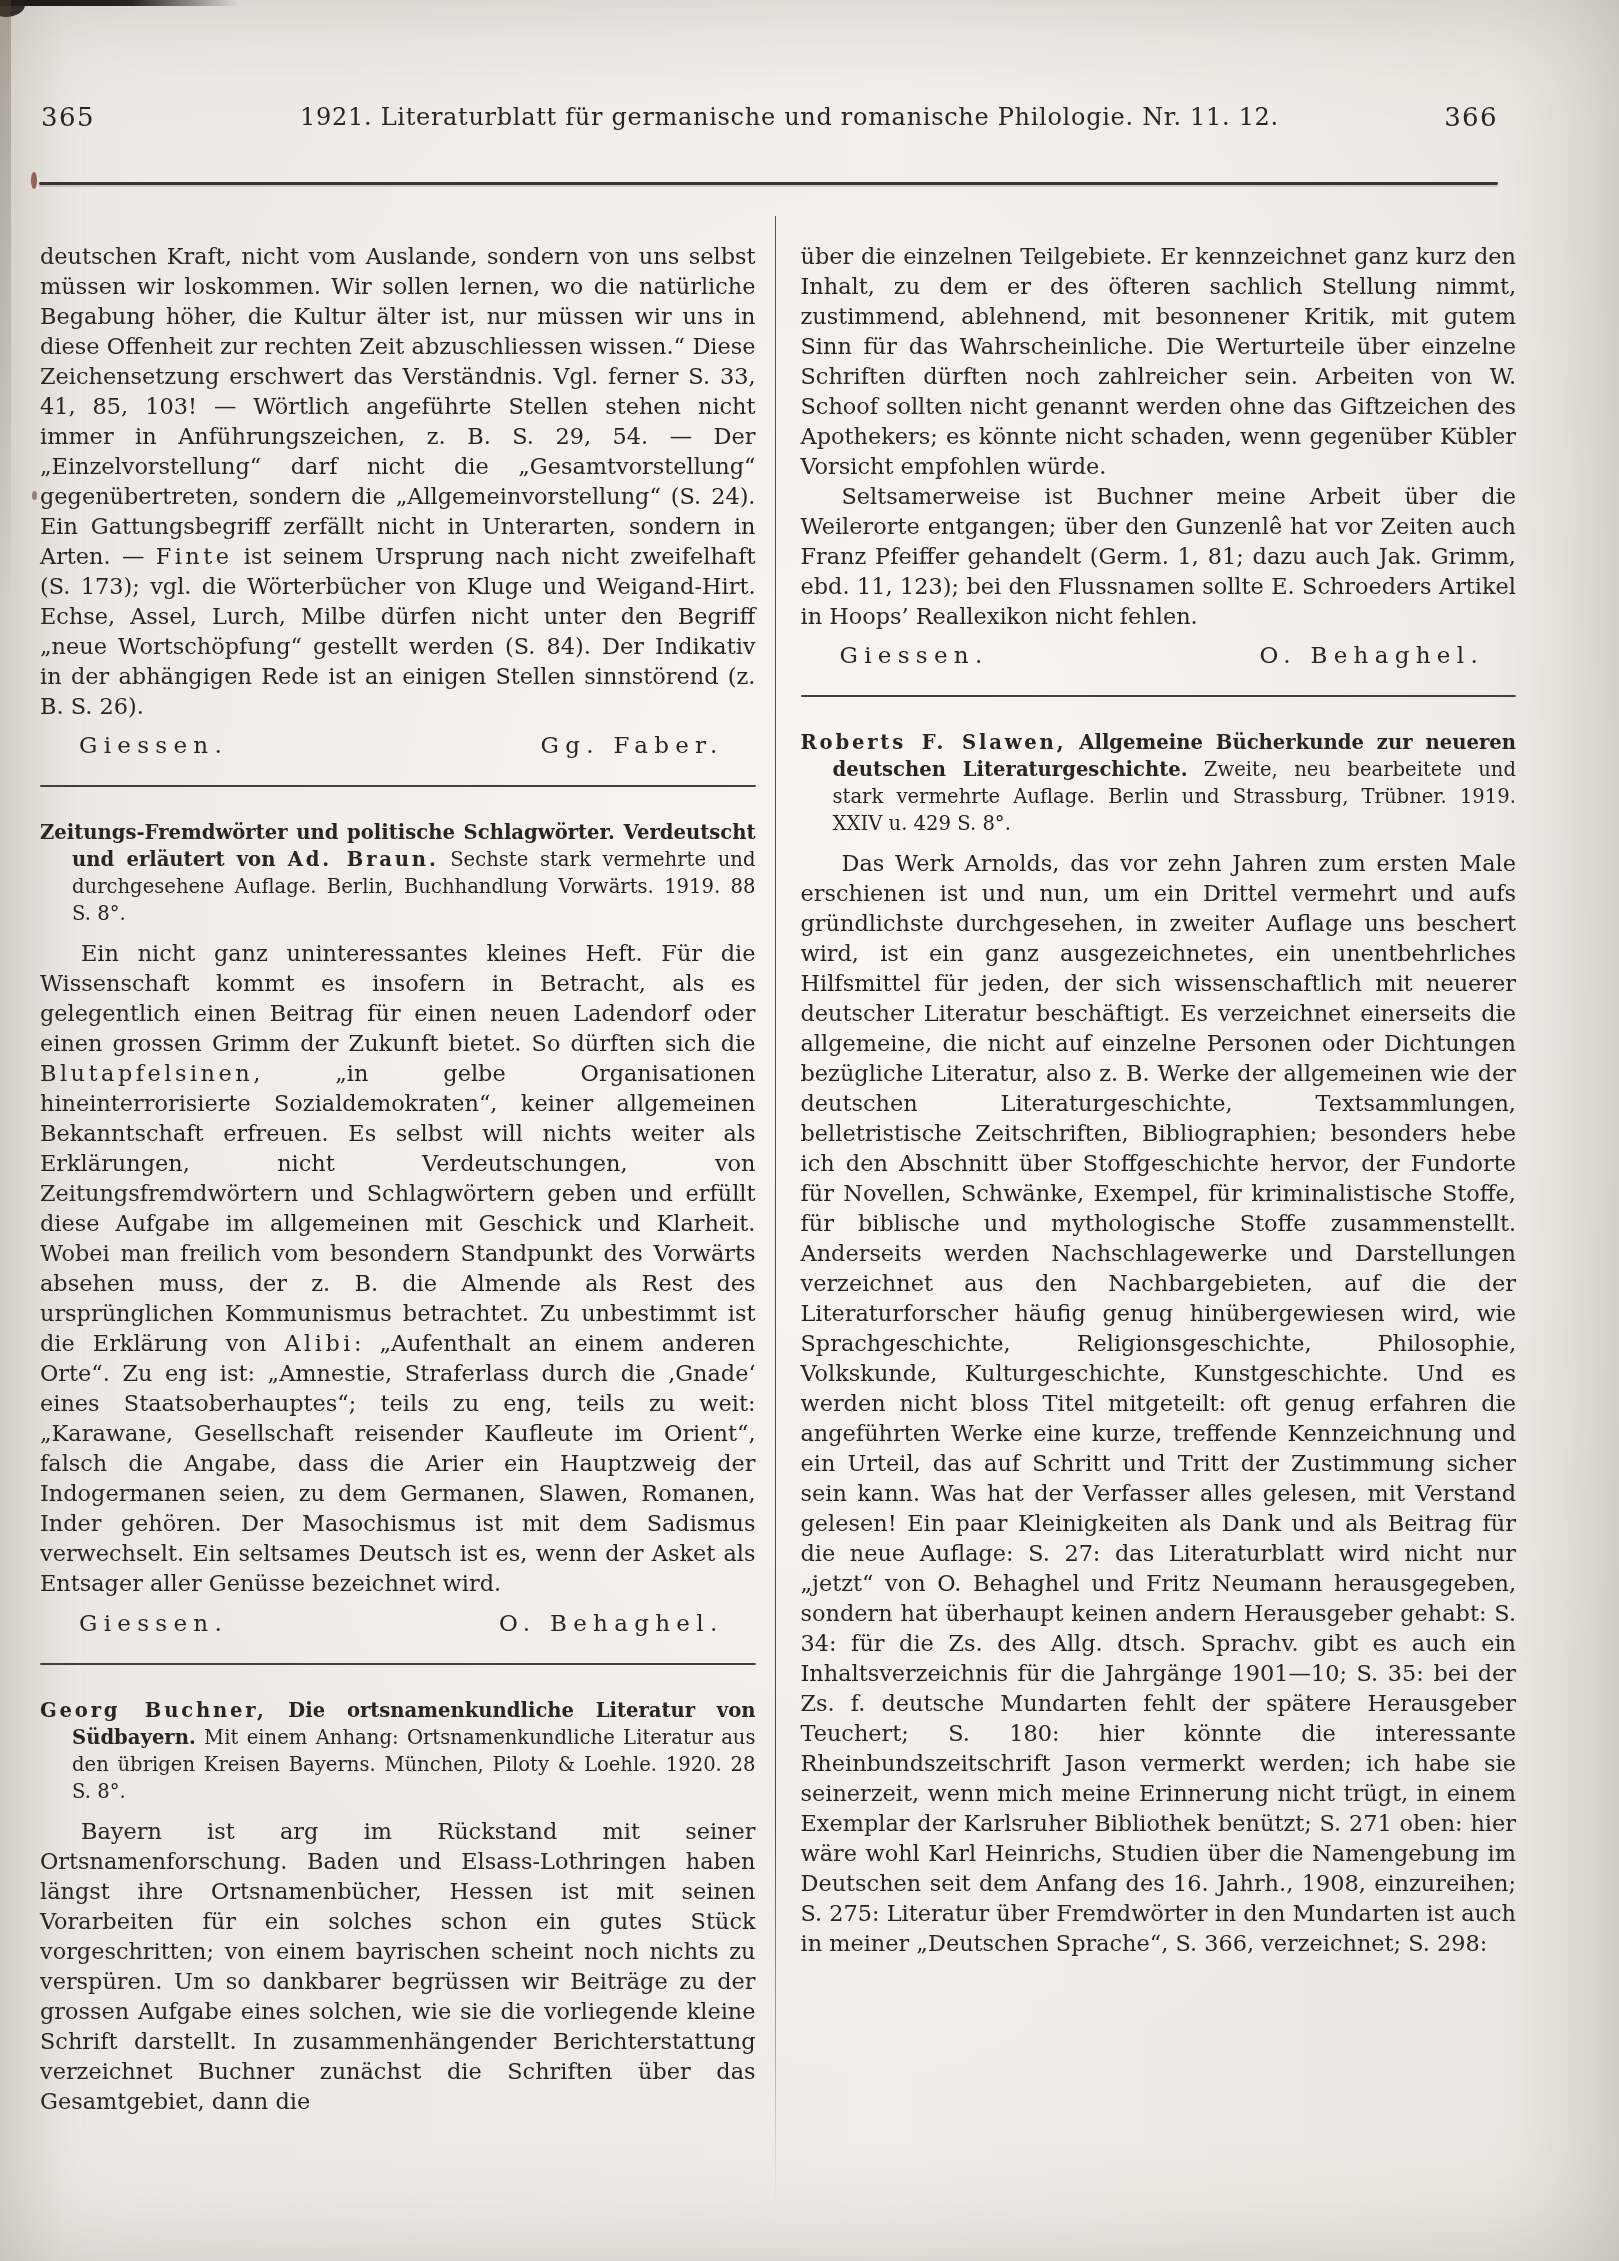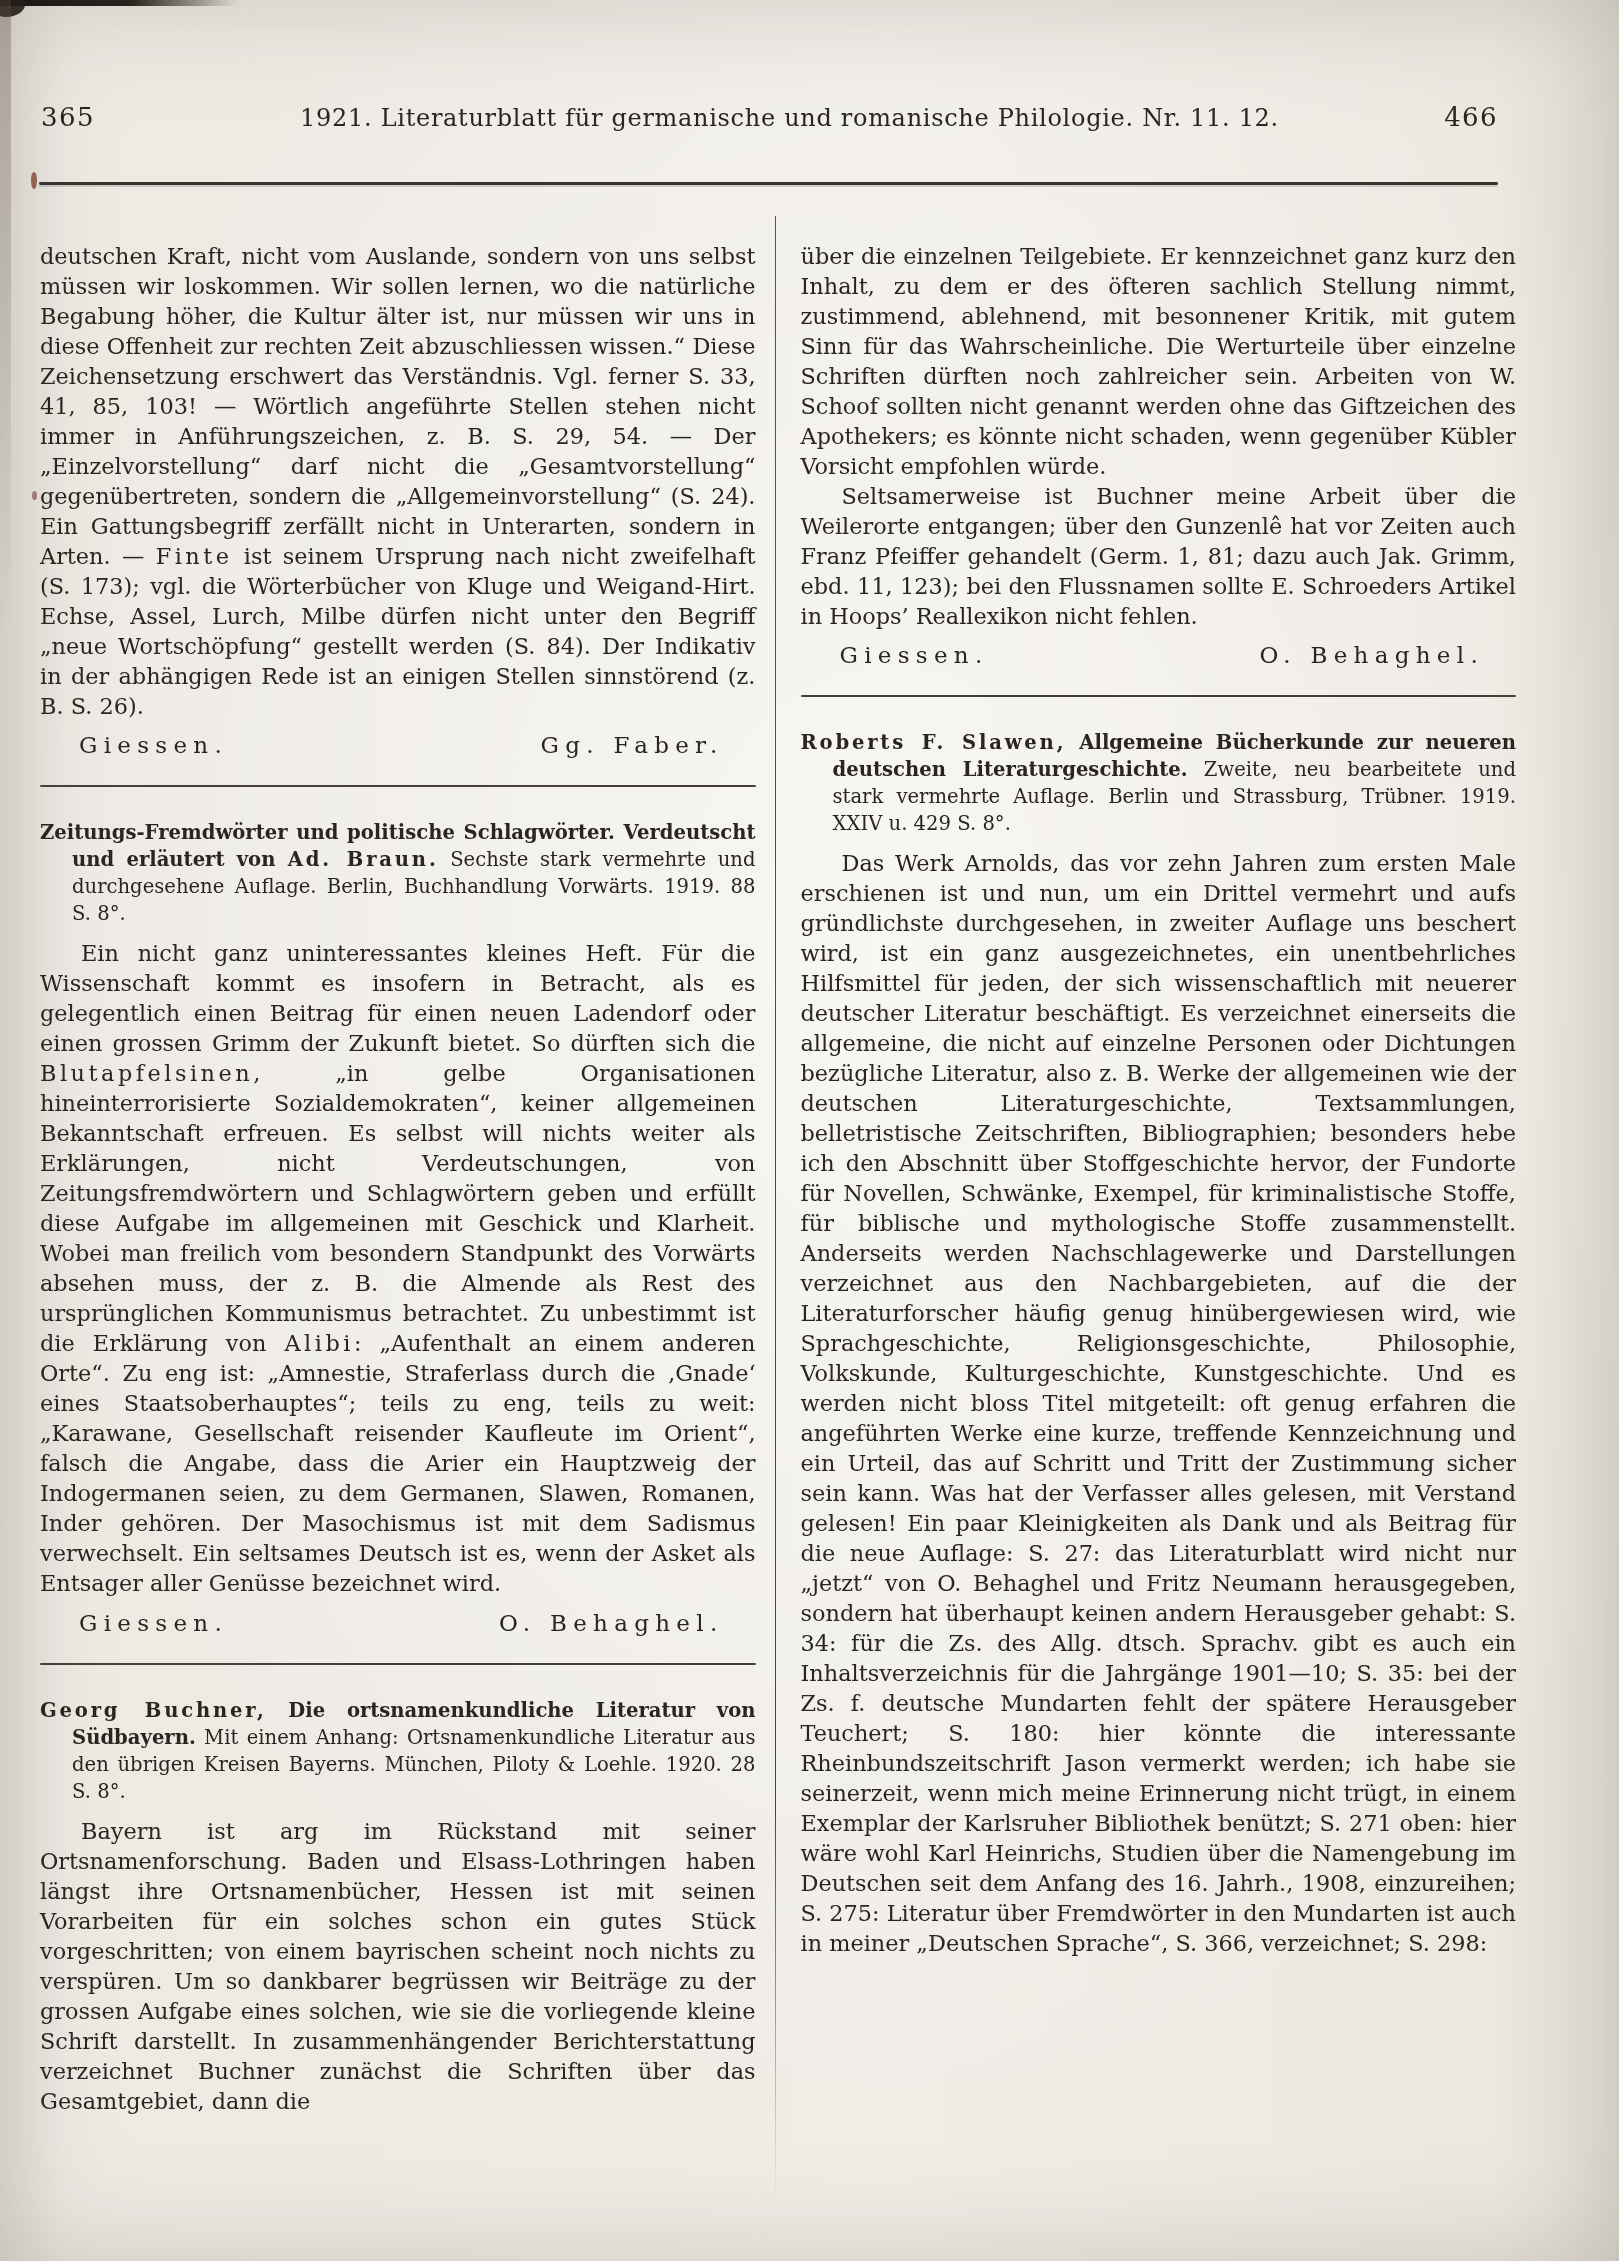--- a/index.html
+++ b/index.html
@@ -24,21 +24,21 @@
                  background:#241d18; border-radius:0 0 60% 40%; opacity:.9; }
   .edge-left   { position:absolute; top:0; left:0; width:11.2px; height:631px;
                  background:linear-gradient(180deg, rgba(90,75,60,.35), rgba(90,75,60,0)); }
   .speck-a { position:absolute; top:172px; left:31px; width:6.3px; height:17px;
              background:#7d3a2c; border-radius:50%; opacity:.75; }
   .speck-b { position:absolute; top:491px; left:32px; width:4.9px; height:9px;
              background:#6e4034; border-radius:50%; opacity:.6; }
 
   
   .header { position:absolute; top:102px; left:41px; width:1457px;
-            display:flex; justify-content:space-between; align-items:flex-end; }
+            display:flex; justify-content:space-between; align-items:center; }
   .page-num { font-size:26px; letter-spacing:1.4px; }
   .journal-title { font-size:24px; letter-spacing:0.7px; white-space:nowrap;margin-left:40px; }
   .header-rule { position:absolute; top:182px; left:39px; width:1459px; height:2.8px;
                  background:#39342e; border-radius:1.4px;
                  box-shadow:0 2.1px 0 rgba(57,52,46,.18); }
 
   
   .col-divider { position:absolute; top:216px; left:775px; width:1.4px; height:1991px;
                  background:linear-gradient(180deg,#5a544c 0%,#4c463f 80%,rgba(76,70,63,0) 100%); }
 
@@ -73,21 +73,21 @@
 
   <div class="edge-top"></div>
   <div class="corner-blob"></div>
   <div class="edge-left"></div>
   <div class="speck-a"></div>
   <div class="speck-b"></div>
 
   <header class="header">
     <span class="page-num">365</span>
     <span class="journal-title">1921. Literaturblatt für germanische und romanische Philologie. Nr. 11. 12.</span>
-    <span class="page-num">466</span>
+    <span class="page-num">366</span>
   </header>
   <div class="header-rule"></div>
 
   <div class="col-divider"></div>
 
   <main class="columns">
 
     <section class="col">
       <p class="para cont"><span>deutschen Kraft, nicht vom Auslande, sondern von uns selbst müssen wir loskommen. Wir sollen lernen, wo die natürliche Begabung höher, die Kultur älter ist, nur müssen wir uns in diese Offenheit zur rechten Zeit abzuschliessen wissen.“ Diese Zeichensetzung erschwert das Verständnis. Vgl. ferner S. 33, 41, 85, 103! — Wörtlich angeführte Stellen stehen nicht immer in Anführungszeichen, z. B. S. 29, 54. — Der „Einzelvorstellung“ darf nicht die „Gesamtvorstellung“ gegenübertreten, sondern die „Allgemeinvorstellung“ (S. 24). Ein Gattungsbegriff zerfällt nicht in Unterarten, sondern in Arten. — </span><span class="sp">Finte</span><span> ist seinem Ursprung nach nicht zweifelhaft (S. 173); vgl. die Wörterbücher von Kluge und Weigand-Hirt. Echse, Assel, Lurch, Milbe dürfen nicht unter den Begriff „neue Wortschöpfung“ gestellt werden (S. 84). Der Indikativ in der abhängigen Rede ist an einigen Stellen sinnstörend (z. B. S. 26).</span></p>
 

